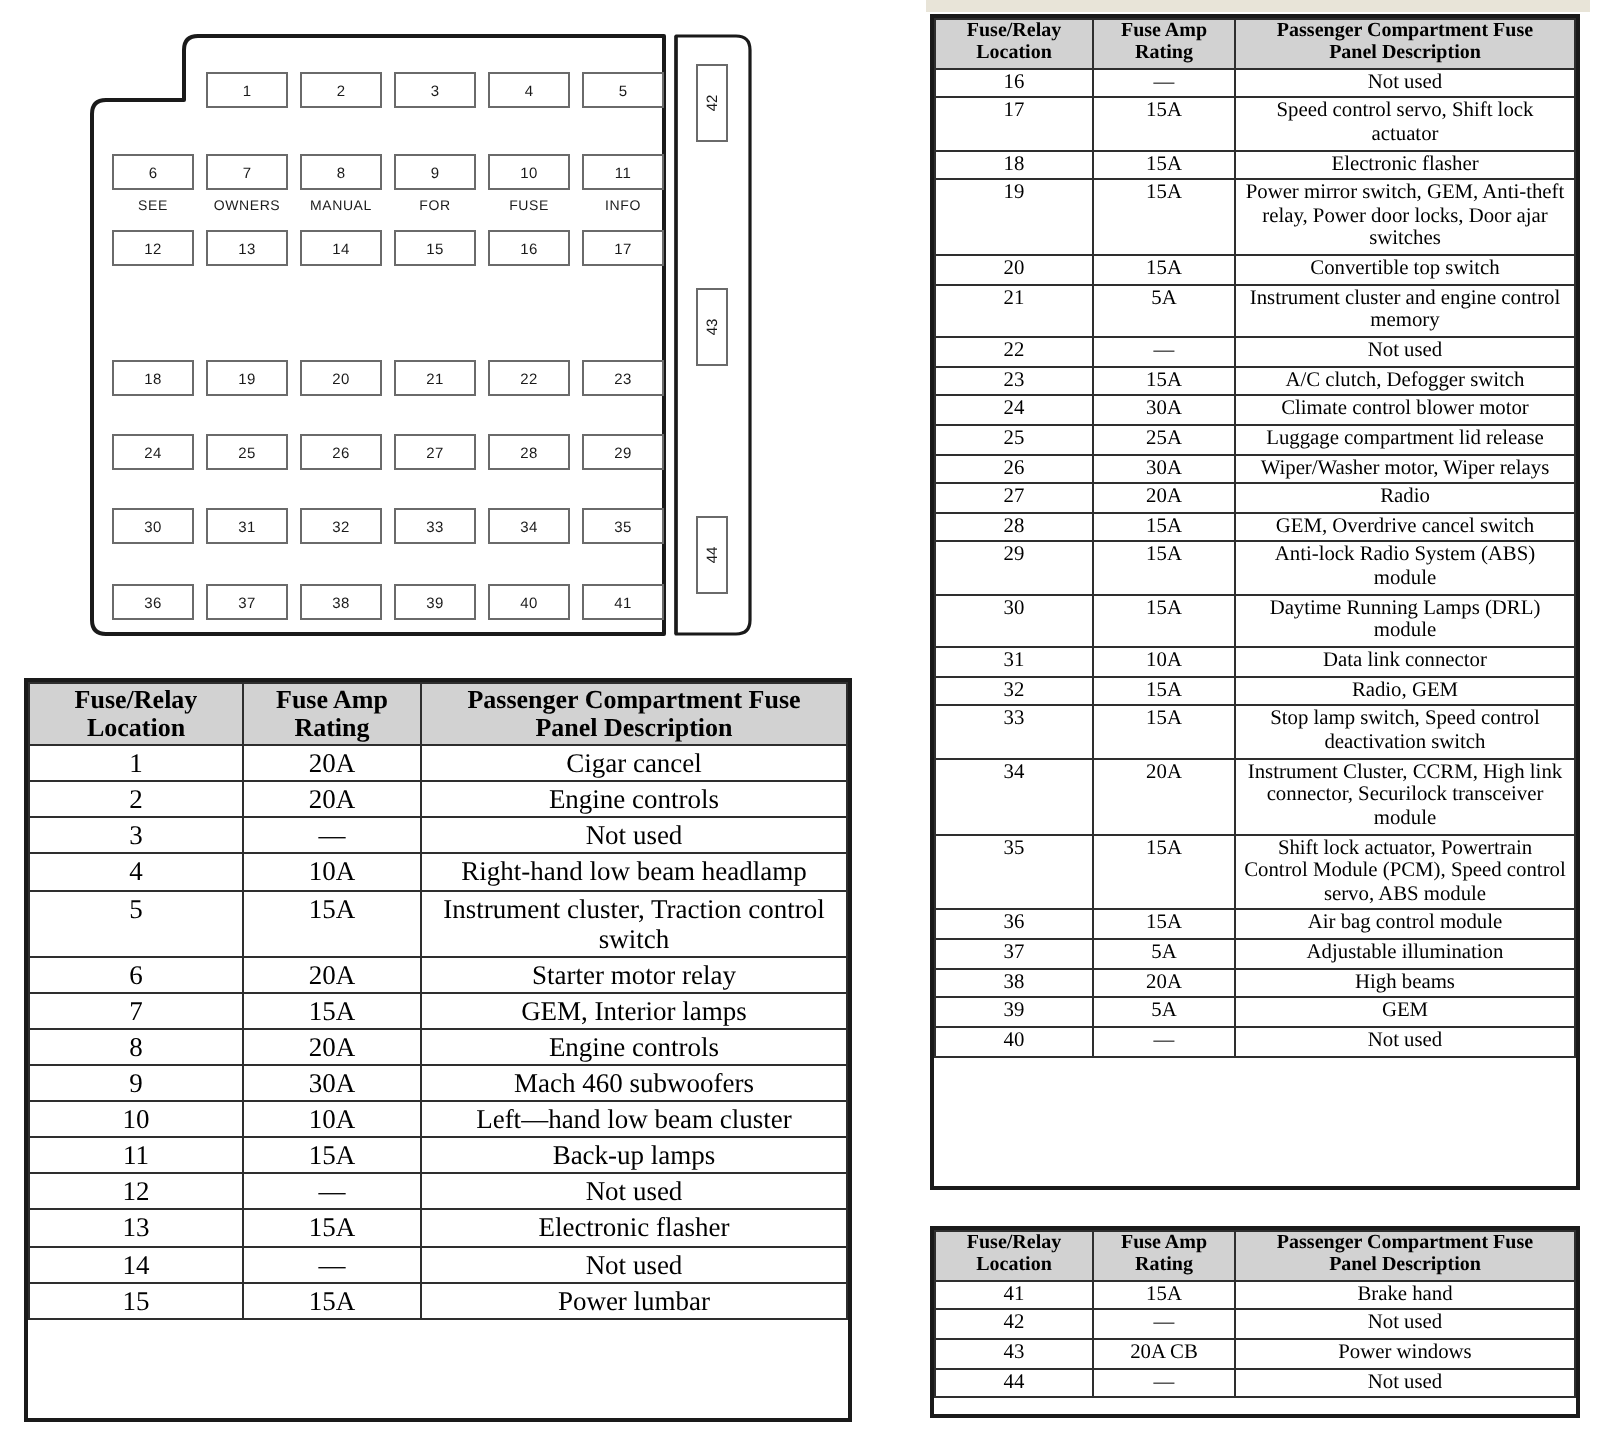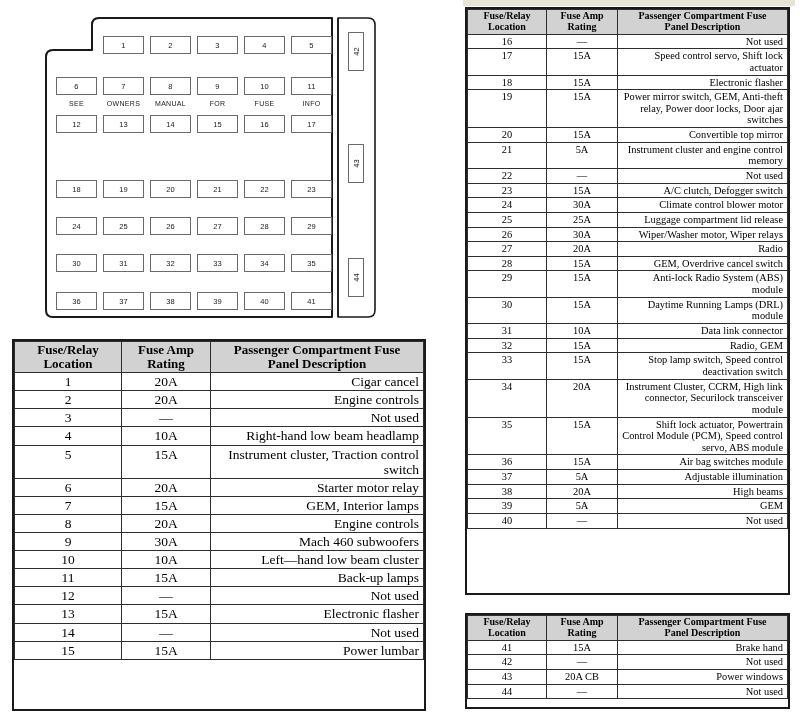--- a/index.html
+++ b/index.html
@@ -96,21 +96,21 @@
     font-weight: bold;
     text-align: center;
     vertical-align: middle;
     line-height: 1.08;
   }
   .fuse-table td.c-loc,
   .fuse-table td.c-amp {
     text-align: center;
   }
   .fuse-table td.c-desc {
-    text-align: right;
+    text-align: center;
   }
   
   .table-wrap {
     position: absolute;
     box-sizing: border-box;
     border: 2px solid #1a1a1a;
     background: #ffffff;
   }
   .table-wrap > table {
     position: static;
@@ -392,21 +392,21 @@
           <td class="c-desc">Electronic flasher</td>
         </tr>
         <tr>
           <td class="c-loc">19</td>
           <td class="c-amp">15A</td>
           <td class="c-desc">Power mirror switch, GEM, Anti-theft relay, Power door locks, Door ajar switches</td>
         </tr>
         <tr>
           <td class="c-loc">20</td>
           <td class="c-amp">15A</td>
-          <td class="c-desc">Convertible top mirror</td>
+          <td class="c-desc">Convertible top switch</td>
         </tr>
         <tr>
           <td class="c-loc">21</td>
           <td class="c-amp">5A</td>
           <td class="c-desc">Instrument cluster and engine control memory</td>
         </tr>
         <tr>
           <td class="c-loc">22</td>
           <td class="c-amp">—</td>
           <td class="c-desc">Not used</td>
@@ -472,21 +472,21 @@
           <td class="c-desc">Instrument Cluster, CCRM, High link connector, Securilock transceiver module</td>
         </tr>
         <tr>
           <td class="c-loc">35</td>
           <td class="c-amp">15A</td>
           <td class="c-desc">Shift lock actuator, Powertrain Control Module (PCM), Speed control servo, ABS module</td>
         </tr>
         <tr>
           <td class="c-loc">36</td>
           <td class="c-amp">15A</td>
-          <td class="c-desc">Air bag switches module</td>
+          <td class="c-desc">Air bag control module</td>
         </tr>
         <tr>
           <td class="c-loc">37</td>
           <td class="c-amp">5A</td>
           <td class="c-desc">Adjustable illumination</td>
         </tr>
         <tr>
           <td class="c-loc">38</td>
           <td class="c-amp">20A</td>
           <td class="c-desc">High beams</td>

